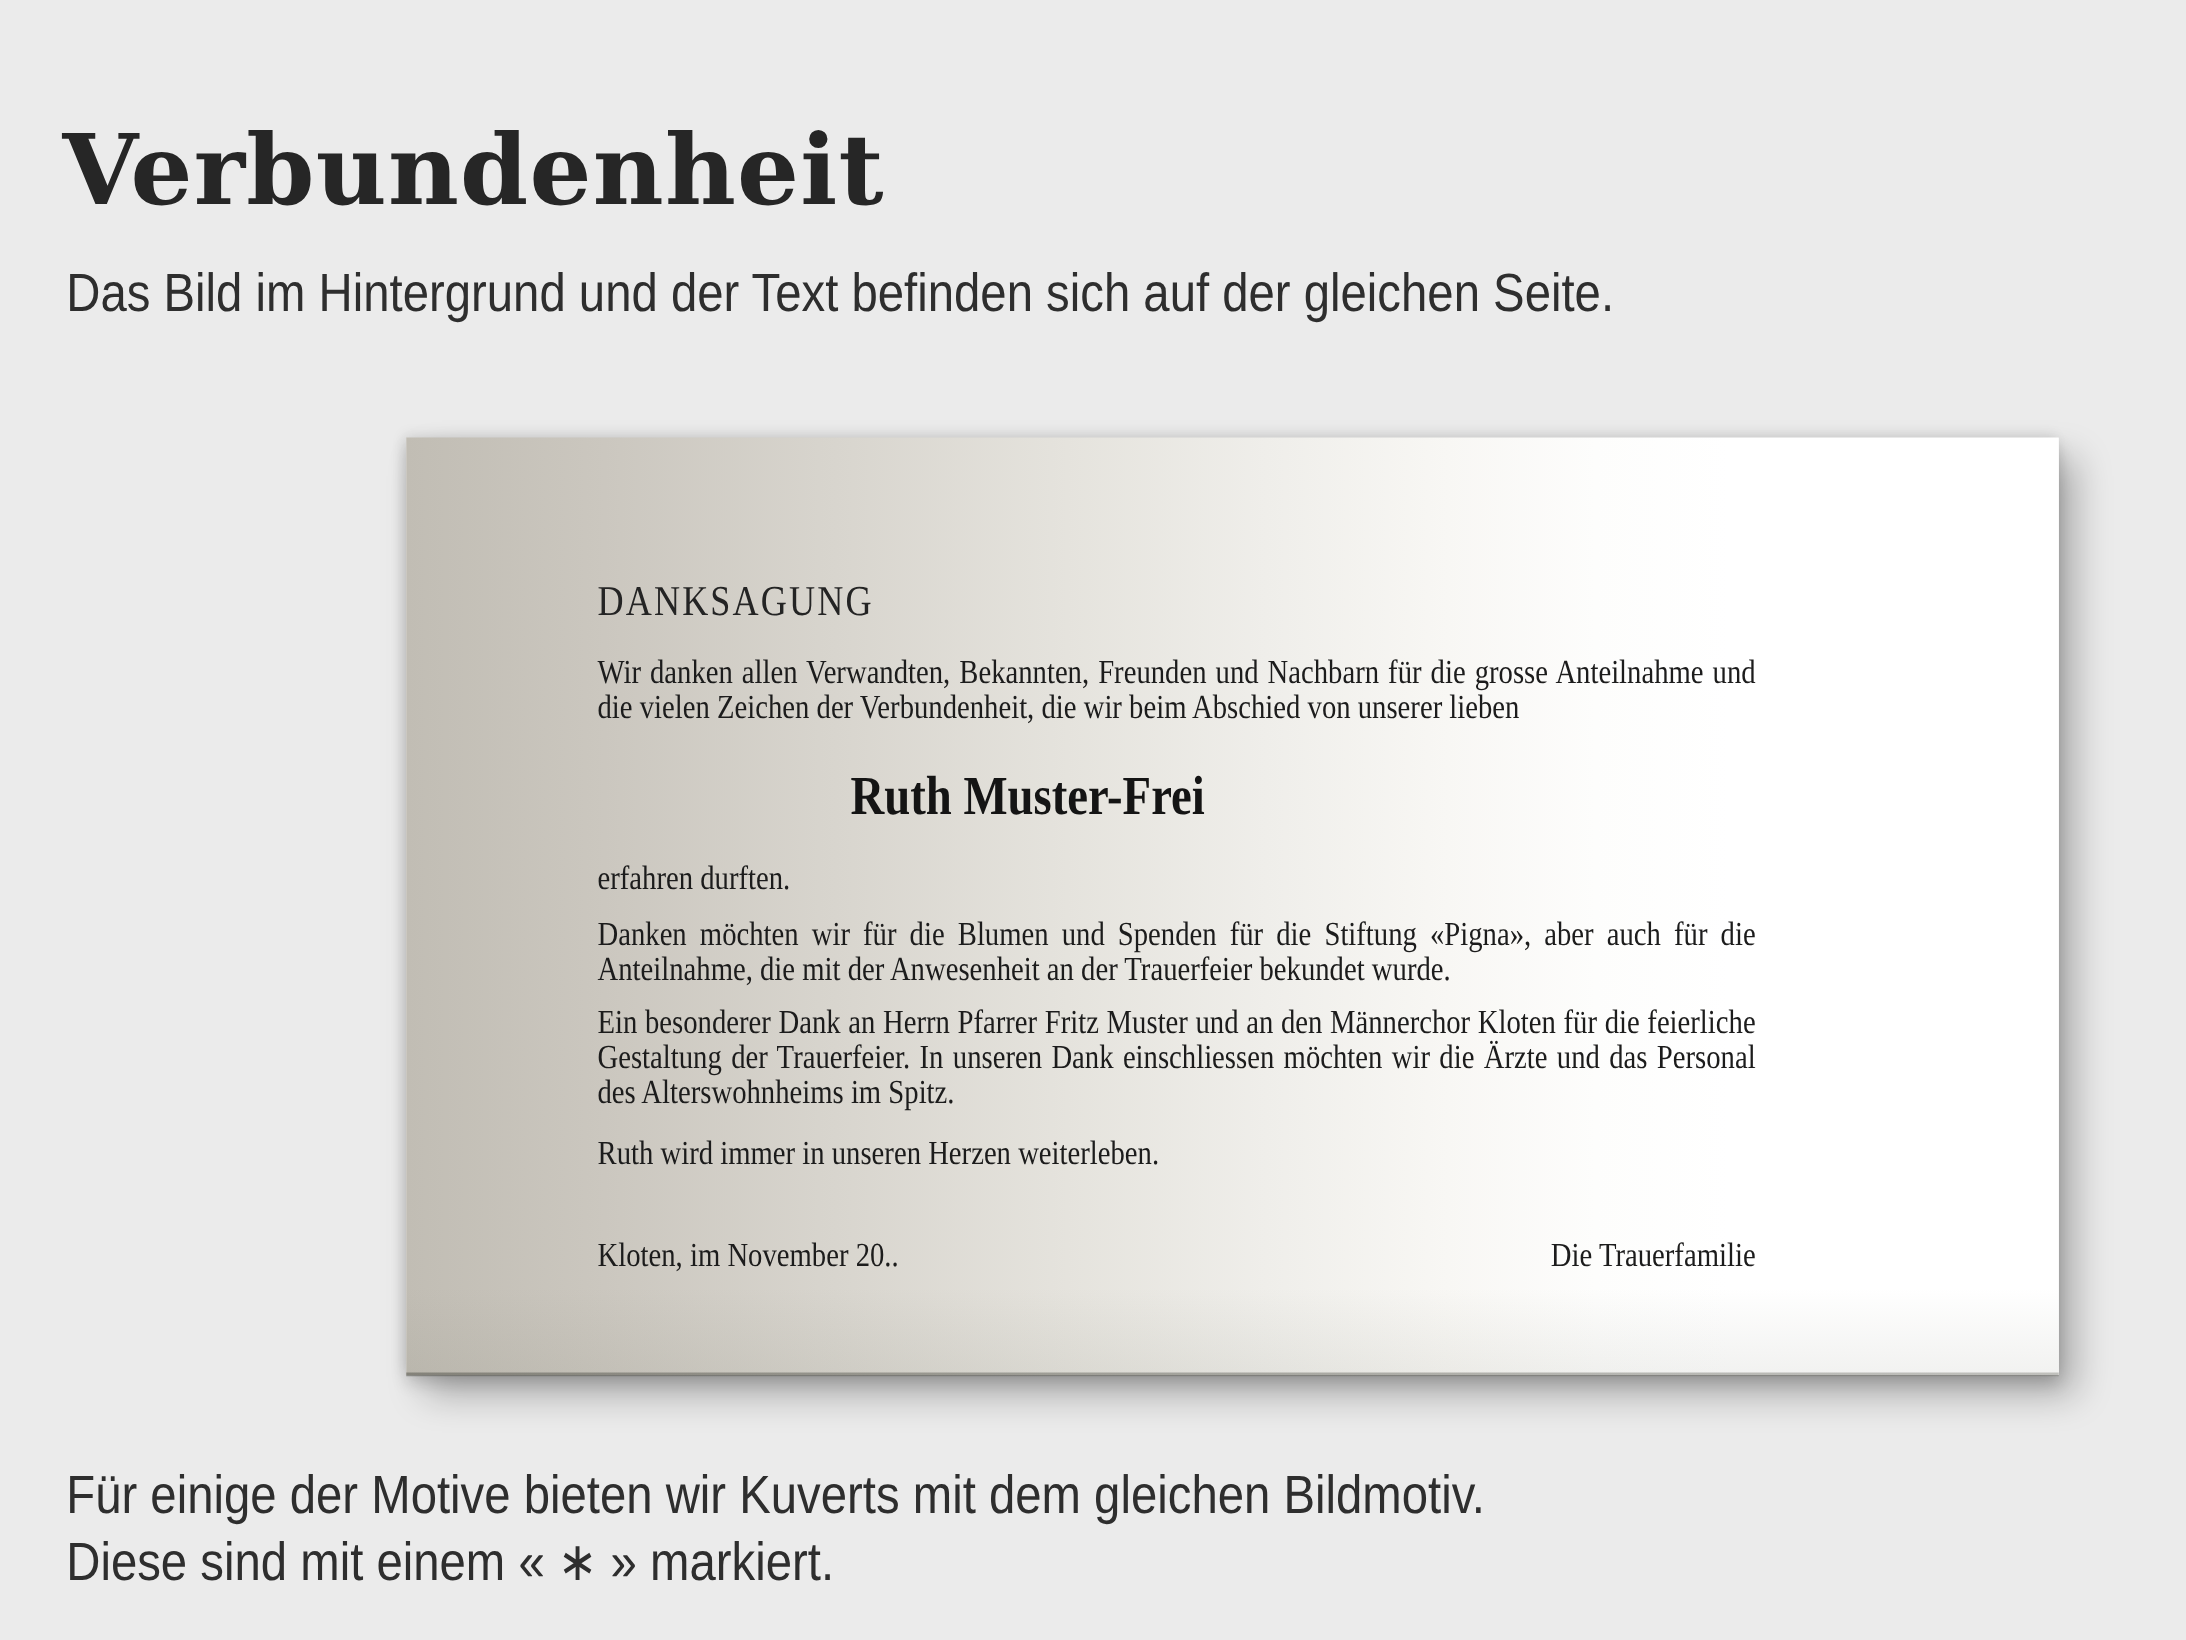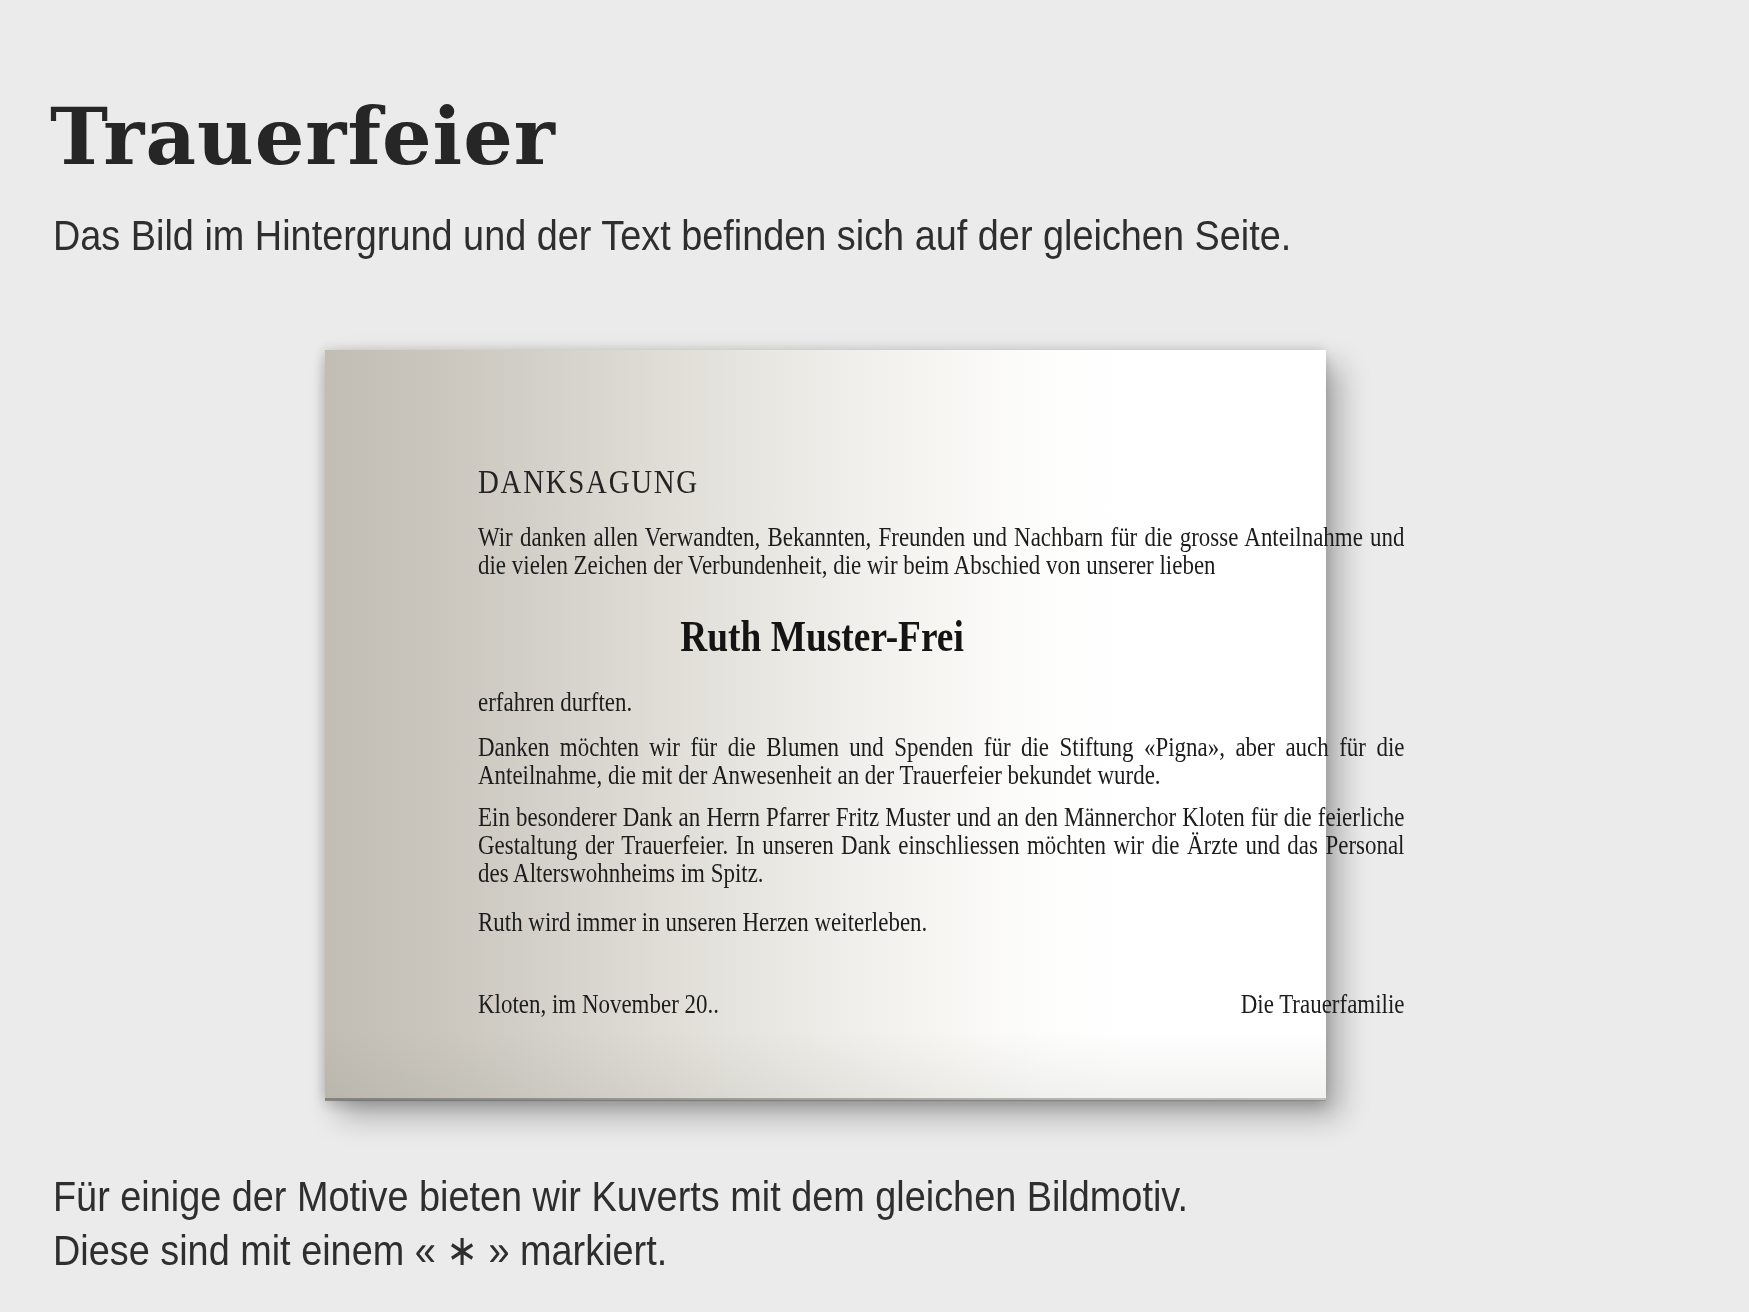--- a/index.html
+++ b/index.html
@@ -36,21 +36,21 @@
     font-size:43px;line-height:54px;
     color:#2e2e2e;
     transform:scaleX(0.88);
     transform-origin:0 0;
     white-space:nowrap;
   }
 
   
   .card{
     position:absolute;left:325px;top:350px;
-    width:1001px;height:750px;
+    width:1322px;height:750px;
     background:linear-gradient(to right,
       #c1bdb4 0%, #cbc7bf 12%, #d8d5ce 26%, #e5e3dd 40%,
       #efeeea 52%, #f8f7f4 63%, #fdfdfc 72%, #ffffff 80%, #ffffff 100%);
     box-shadow:
       14px 16px 28px rgba(0,0,0,0.28),
       0 6px 12px rgba(0,0,0,0.16),
       -3px -3px 10px rgba(0,0,0,0.07);
   }
   .card::after{ 
     content:"";
@@ -104,21 +104,21 @@
     top:640px;
     font-size:27px;line-height:28px;
     display:flex;justify-content:space-between;
   }
 </style>
 </head>
 <body>
 
 <div class="page">
 
-  <h1 class="page-title">Trauerfeier</h1>
+  <h1 class="page-title">Verbundenheit</h1>
 
   <div class="page-subtitle">Das Bild im Hintergrund und der Text befinden sich auf der gleichen Seite.</div>
 
   <div class="card">
     <div class="card-content">
 
       <div class="c-heading">DANKSAGUNG</div>
 
       <div class="c-par c-par1">Wir danken allen Verwandten, Bekannten, Freunden und Nachbarn für die grosse Anteilnahme und die vielen Zeichen der Verbundenheit, die wir beim Abschied von unserer lieben</div>
 

